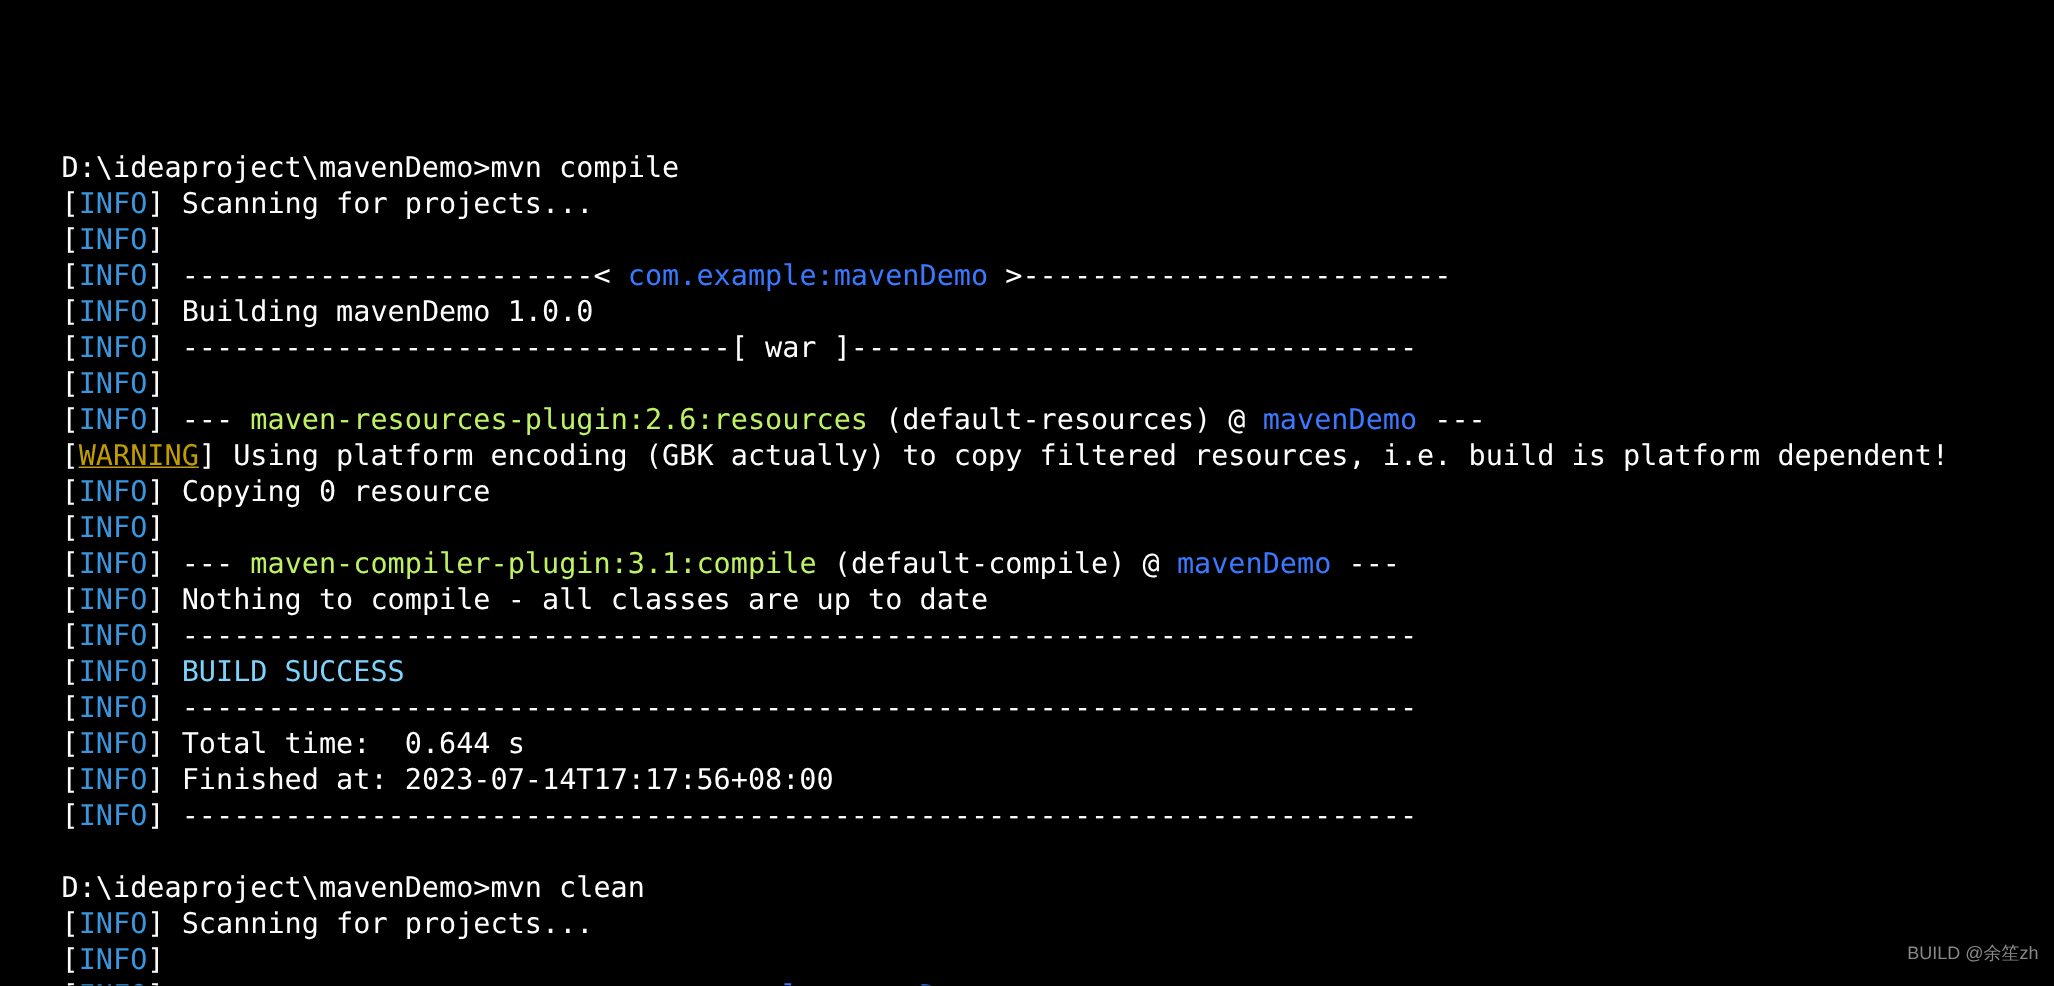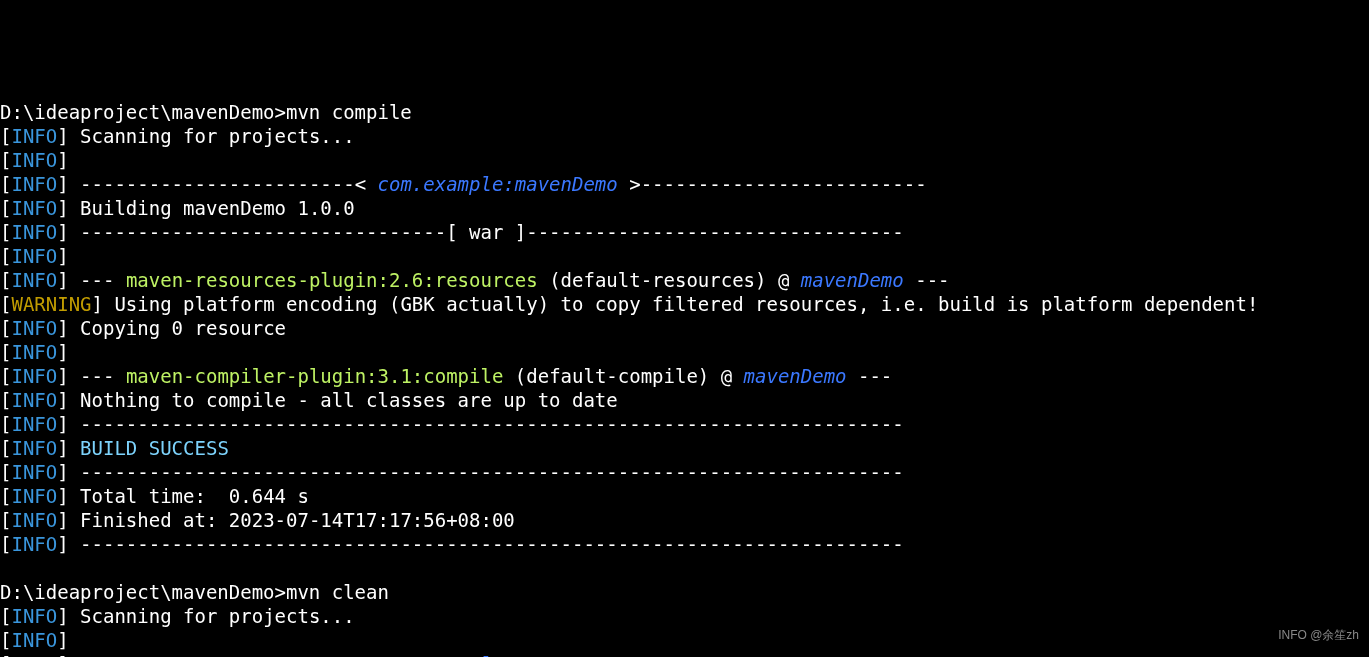--- a/index.html
+++ b/index.html
@@ -16,39 +16,40 @@
       padding: 4px 0 0 0;
       line-height: 24px;
       overflow: hidden;
       width: 1369px;
       height: 657px;
       position: relative;
     }
     .line {
       display: block;
       height: 24px;
+      padding-left: 41px;
     }
     .bracket {
       color: #ffffff;
     }
     .info {
       color: #3a96dd;
     }
     .warning {
       color: #c19c00;
+      text-decoration: underline;
     }
     .white {
       color: #ffffff;
     }
     .green {
       color: #bef264;
     }
     .blue {
       color: #3b78ff;
-      font-style: italic;
     }
     .brightgreen {
       color: #7dd3fc;
     }
     .watermark {
       position: absolute;
       bottom: 10px;
       right: 10px;
       font-size: 12px;
       color: #888888;
@@ -56,16 +57,16 @@
       white-space: nowrap;
     }
   </style>
 </head>
 <body>
 
 
 
 <div><span class="line"><span class="white">D:\ideaproject\mavenDemo&gt;</span><span class="white">mvn compile</span></span><span class="line"><span class="bracket">[</span><span class="info">INFO</span><span class="bracket">]</span><span class="white"> Scanning for projects...</span></span><span class="line"><span class="bracket">[</span><span class="info">INFO</span><span class="bracket">]</span></span><span class="line"><span class="bracket">[</span><span class="info">INFO</span><span class="bracket">]</span><span class="white"> ------------------------&lt; </span><span class="blue">com.example:mavenDemo</span><span class="white"> &gt;-------------------------</span></span><span class="line"><span class="bracket">[</span><span class="info">INFO</span><span class="bracket">]</span><span class="white"> Building mavenDemo 1.0.0</span></span><span class="line"><span class="bracket">[</span><span class="info">INFO</span><span class="bracket">]</span><span class="white"> --------------------------------[ war ]---------------------------------</span></span><span class="line"><span class="bracket">[</span><span class="info">INFO</span><span class="bracket">]</span></span><span class="line"><span class="bracket">[</span><span class="info">INFO</span><span class="bracket">]</span><span class="white"> --- </span><span class="green">maven-resources-plugin:2.6:resources</span><span class="white"> (default-resources) @ </span><span class="blue">mavenDemo</span><span class="white"> ---</span></span><span class="line"><span class="bracket">[</span><span class="warning">WARNING</span><span class="bracket">]</span><span class="white"> Using platform encoding (GBK actually) to copy filtered resources, i.e. build is platform dependent!</span></span><span class="line"><span class="bracket">[</span><span class="info">INFO</span><span class="bracket">]</span><span class="white"> Copying 0 resource</span></span><span class="line"><span class="bracket">[</span><span class="info">INFO</span><span class="bracket">]</span></span><span class="line"><span class="bracket">[</span><span class="info">INFO</span><span class="bracket">]</span><span class="white"> --- </span><span class="green">maven-compiler-plugin:3.1:compile</span><span class="white"> (default-compile) @ </span><span class="blue">mavenDemo</span><span class="white"> ---</span></span><span class="line"><span class="bracket">[</span><span class="info">INFO</span><span class="bracket">]</span><span class="white"> Nothing to compile - all classes are up to date</span></span><span class="line"><span class="bracket">[</span><span class="info">INFO</span><span class="bracket">]</span><span class="white"> ------------------------------------------------------------------------</span></span><span class="line"><span class="bracket">[</span><span class="info">INFO</span><span class="bracket">]</span><span class="brightgreen"> BUILD SUCCESS</span></span><span class="line"><span class="bracket">[</span><span class="info">INFO</span><span class="bracket">]</span><span class="white"> ------------------------------------------------------------------------</span></span><span class="line"><span class="bracket">[</span><span class="info">INFO</span><span class="bracket">]</span><span class="white"> Total time:  0.644 s</span></span><span class="line"><span class="bracket">[</span><span class="info">INFO</span><span class="bracket">]</span><span class="white"> Finished at: 2023-07-14T17:17:56+08:00</span></span><span class="line"><span class="bracket">[</span><span class="info">INFO</span><span class="bracket">]</span><span class="white"> ------------------------------------------------------------------------</span></span><span class="line"></span><span class="line"><span class="white">D:\ideaproject\mavenDemo&gt;</span><span class="white">mvn clean</span></span><span class="line"><span class="bracket">[</span><span class="info">INFO</span><span class="bracket">]</span><span class="white"> Scanning for projects...</span></span><span class="line"><span class="bracket">[</span><span class="info">INFO</span><span class="bracket">]</span></span><span class="line"><span class="bracket">[</span><span class="info">INFO</span><span class="bracket">]</span><span class="white"> ------------------------&lt; </span><span class="blue">com.example:mavenDemo</span><span class="white"> &gt;-------------------------</span></span></div>
 
-<div class="watermark">INFO @余笙zh</div>
+<div class="watermark">BUILD @余笙zh</div>
 
 
 
 
 </body></html>

